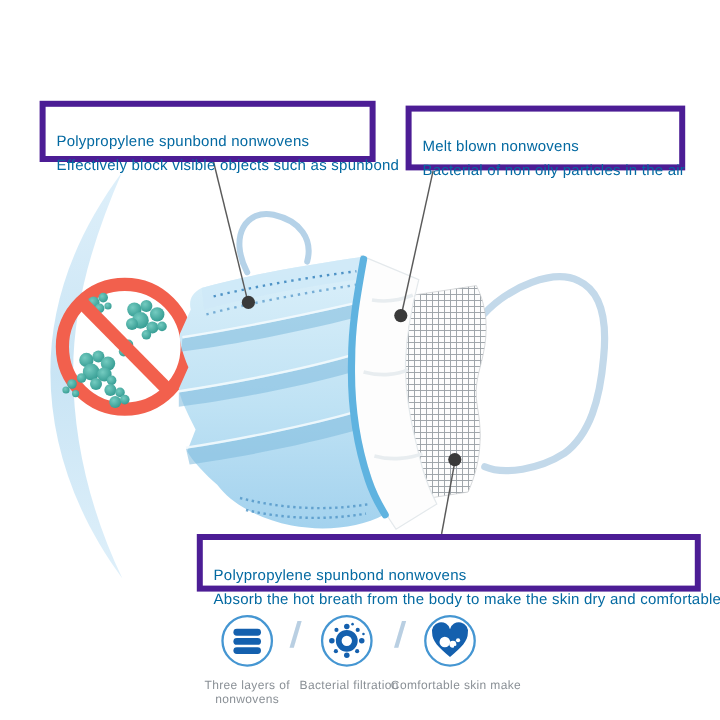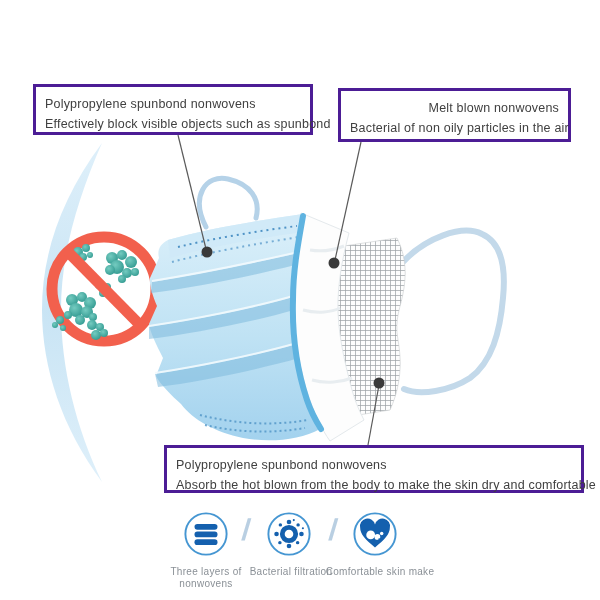--- a/index.html
+++ b/index.html
@@ -2,27 +2,27 @@
 <html><head>
 <meta charset="utf-8">
 <style>
   html,body{margin:0;padding:0;background:#ffffff;}
   #stage{
     position:relative;width:600px;height:600px;background:#ffffff;overflow:hidden;
     font-family:"Liberation Sans", sans-serif;
   }
   #artwork{position:absolute;left:0;top:0;width:600px;height:600px;}
   .callout-box{
-    position:absolute;background:#ffffff;border:3px solid #4c1d95;
-    color:#404040;font-size:12.5px;letter-spacing:.2px;
-    padding:7px 9px;box-sizing:border-box;
+    position:absolute;background:#ffffff;border:5px solid #4c1d95;
+    color:#0369a1;font-size:12.5px;letter-spacing:.2px;
+    padding:19px 9px;box-sizing:border-box;
   }
   .callout-box .ln{display:block;line-height:20px;white-space:nowrap;}
   #box-top-left{left:33px;top:84px;width:280px;height:51px;}
-  #box-top-right{left:338px;top:88px;width:233px;height:54px;text-align:right;}
+  #box-top-right{left:338px;top:88px;width:233px;height:54px;}
   #box-bottom{left:164px;top:445px;width:420px;height:48px;}
   .feature-label{
     position:absolute;top:566px;color:#8a9096;font-size:10px;line-height:12px;
     text-align:center;letter-spacing:.3px;
   }
   #label-f1{left:156px;width:100px;}
   #label-f2{left:236px;width:110px;text-align:center;}
   #label-f3{left:310px;width:140px;}
   .feature-icon{position:absolute;top:511px;width:46px;height:46px;}
   #icon-f1{left:183px;}
@@ -147,21 +147,21 @@
   <div class="callout-box" id="box-top-left">
     <span class="ln">Polypropylene spunbond nonwovens</span>
     <span class="ln">Effectively block visible objects such as spunbond</span>
   </div>
   <div class="callout-box" id="box-top-right">
     <span class="ln">Melt blown nonwovens</span>
     <span class="ln">Bacterial of non oily particles in the air</span>
   </div>
   <div class="callout-box" id="box-bottom">
     <span class="ln">Polypropylene spunbond nonwovens</span>
-    <span class="ln">Absorb the hot blown from the body to make the skin dry and comfortable</span>
+    <span class="ln">Absorb the hot breath from the body to make the skin dry and comfortable</span>
   </div>
 
   <svg class="feature-icon" id="icon-f1" viewBox="0 0 48 48">
     <circle cx="24" cy="24" r="21.5" fill="none" stroke="#4596d2" stroke-width="2"></circle>
     <rect x="12" y="13.5" width="24" height="6" rx="3" fill="#1460ae"></rect>
     <rect x="12" y="21.5" width="24" height="6" rx="3" fill="#1460ae"></rect>
     <rect x="12" y="29.5" width="24" height="6" rx="3" fill="#1460ae"></rect>
   </svg>
   <div class="slash-sep" id="sep1">/</div>
   <svg class="feature-icon" id="icon-f2" viewBox="0 0 48 48">

